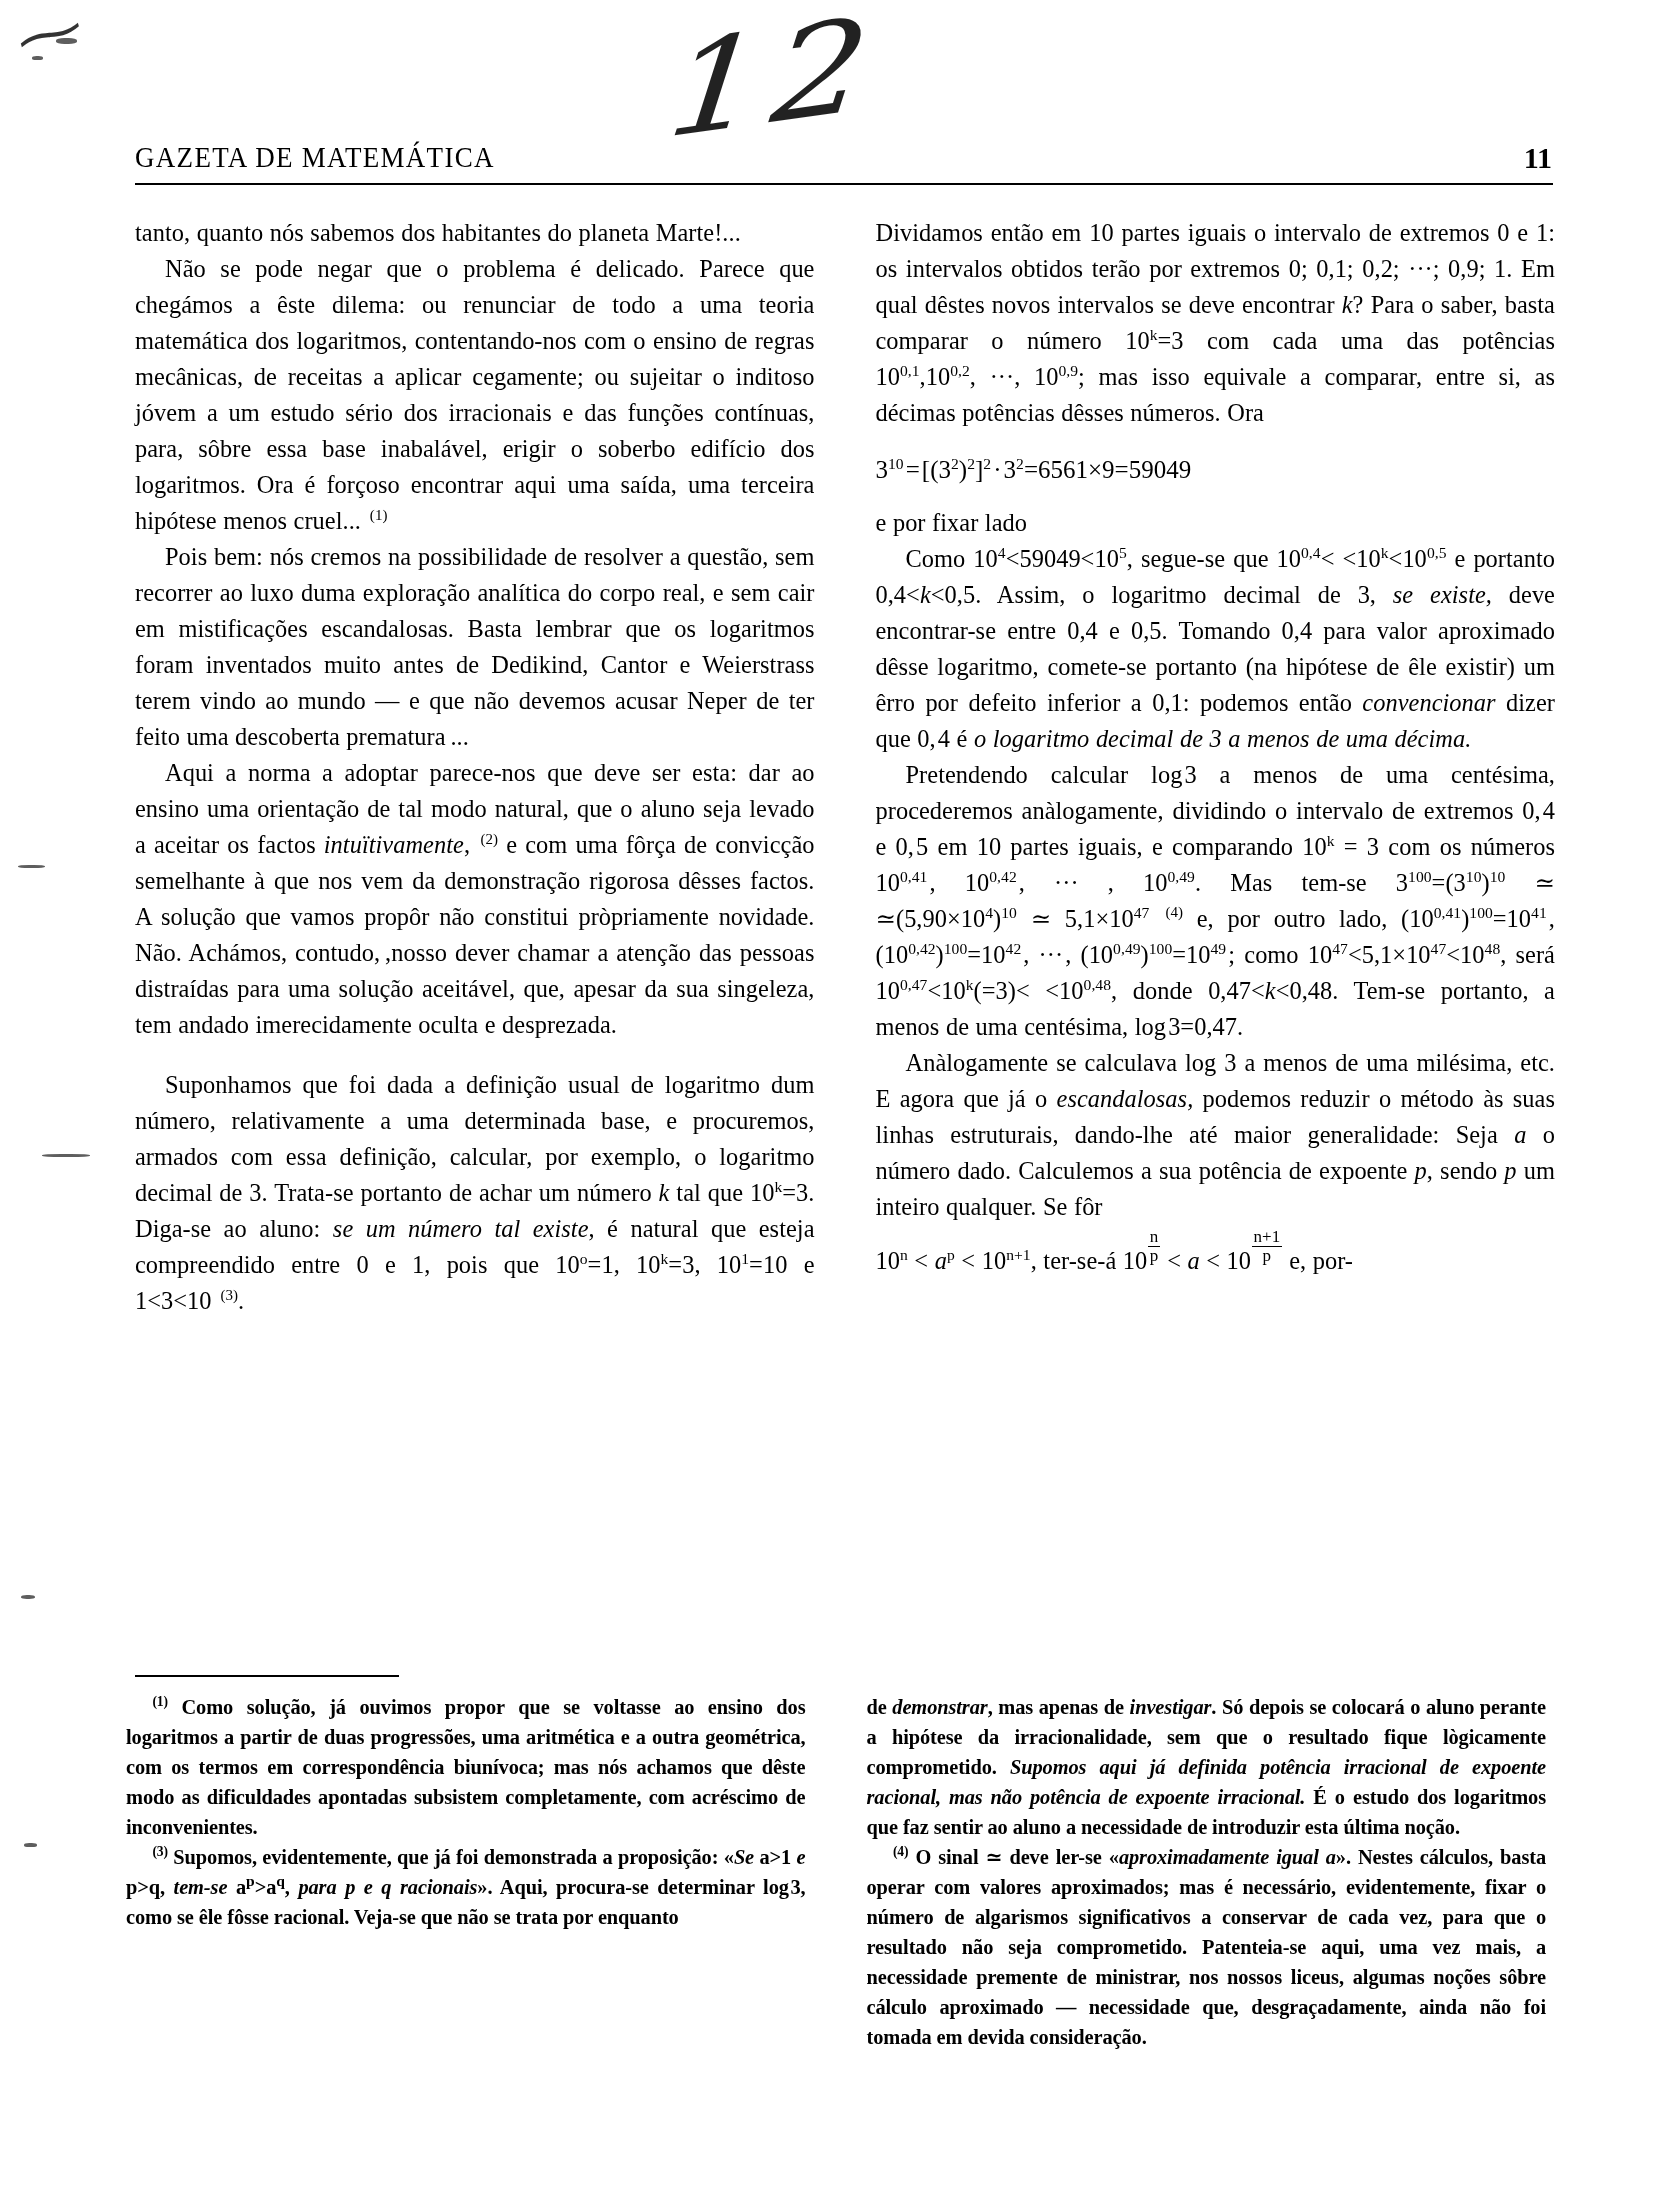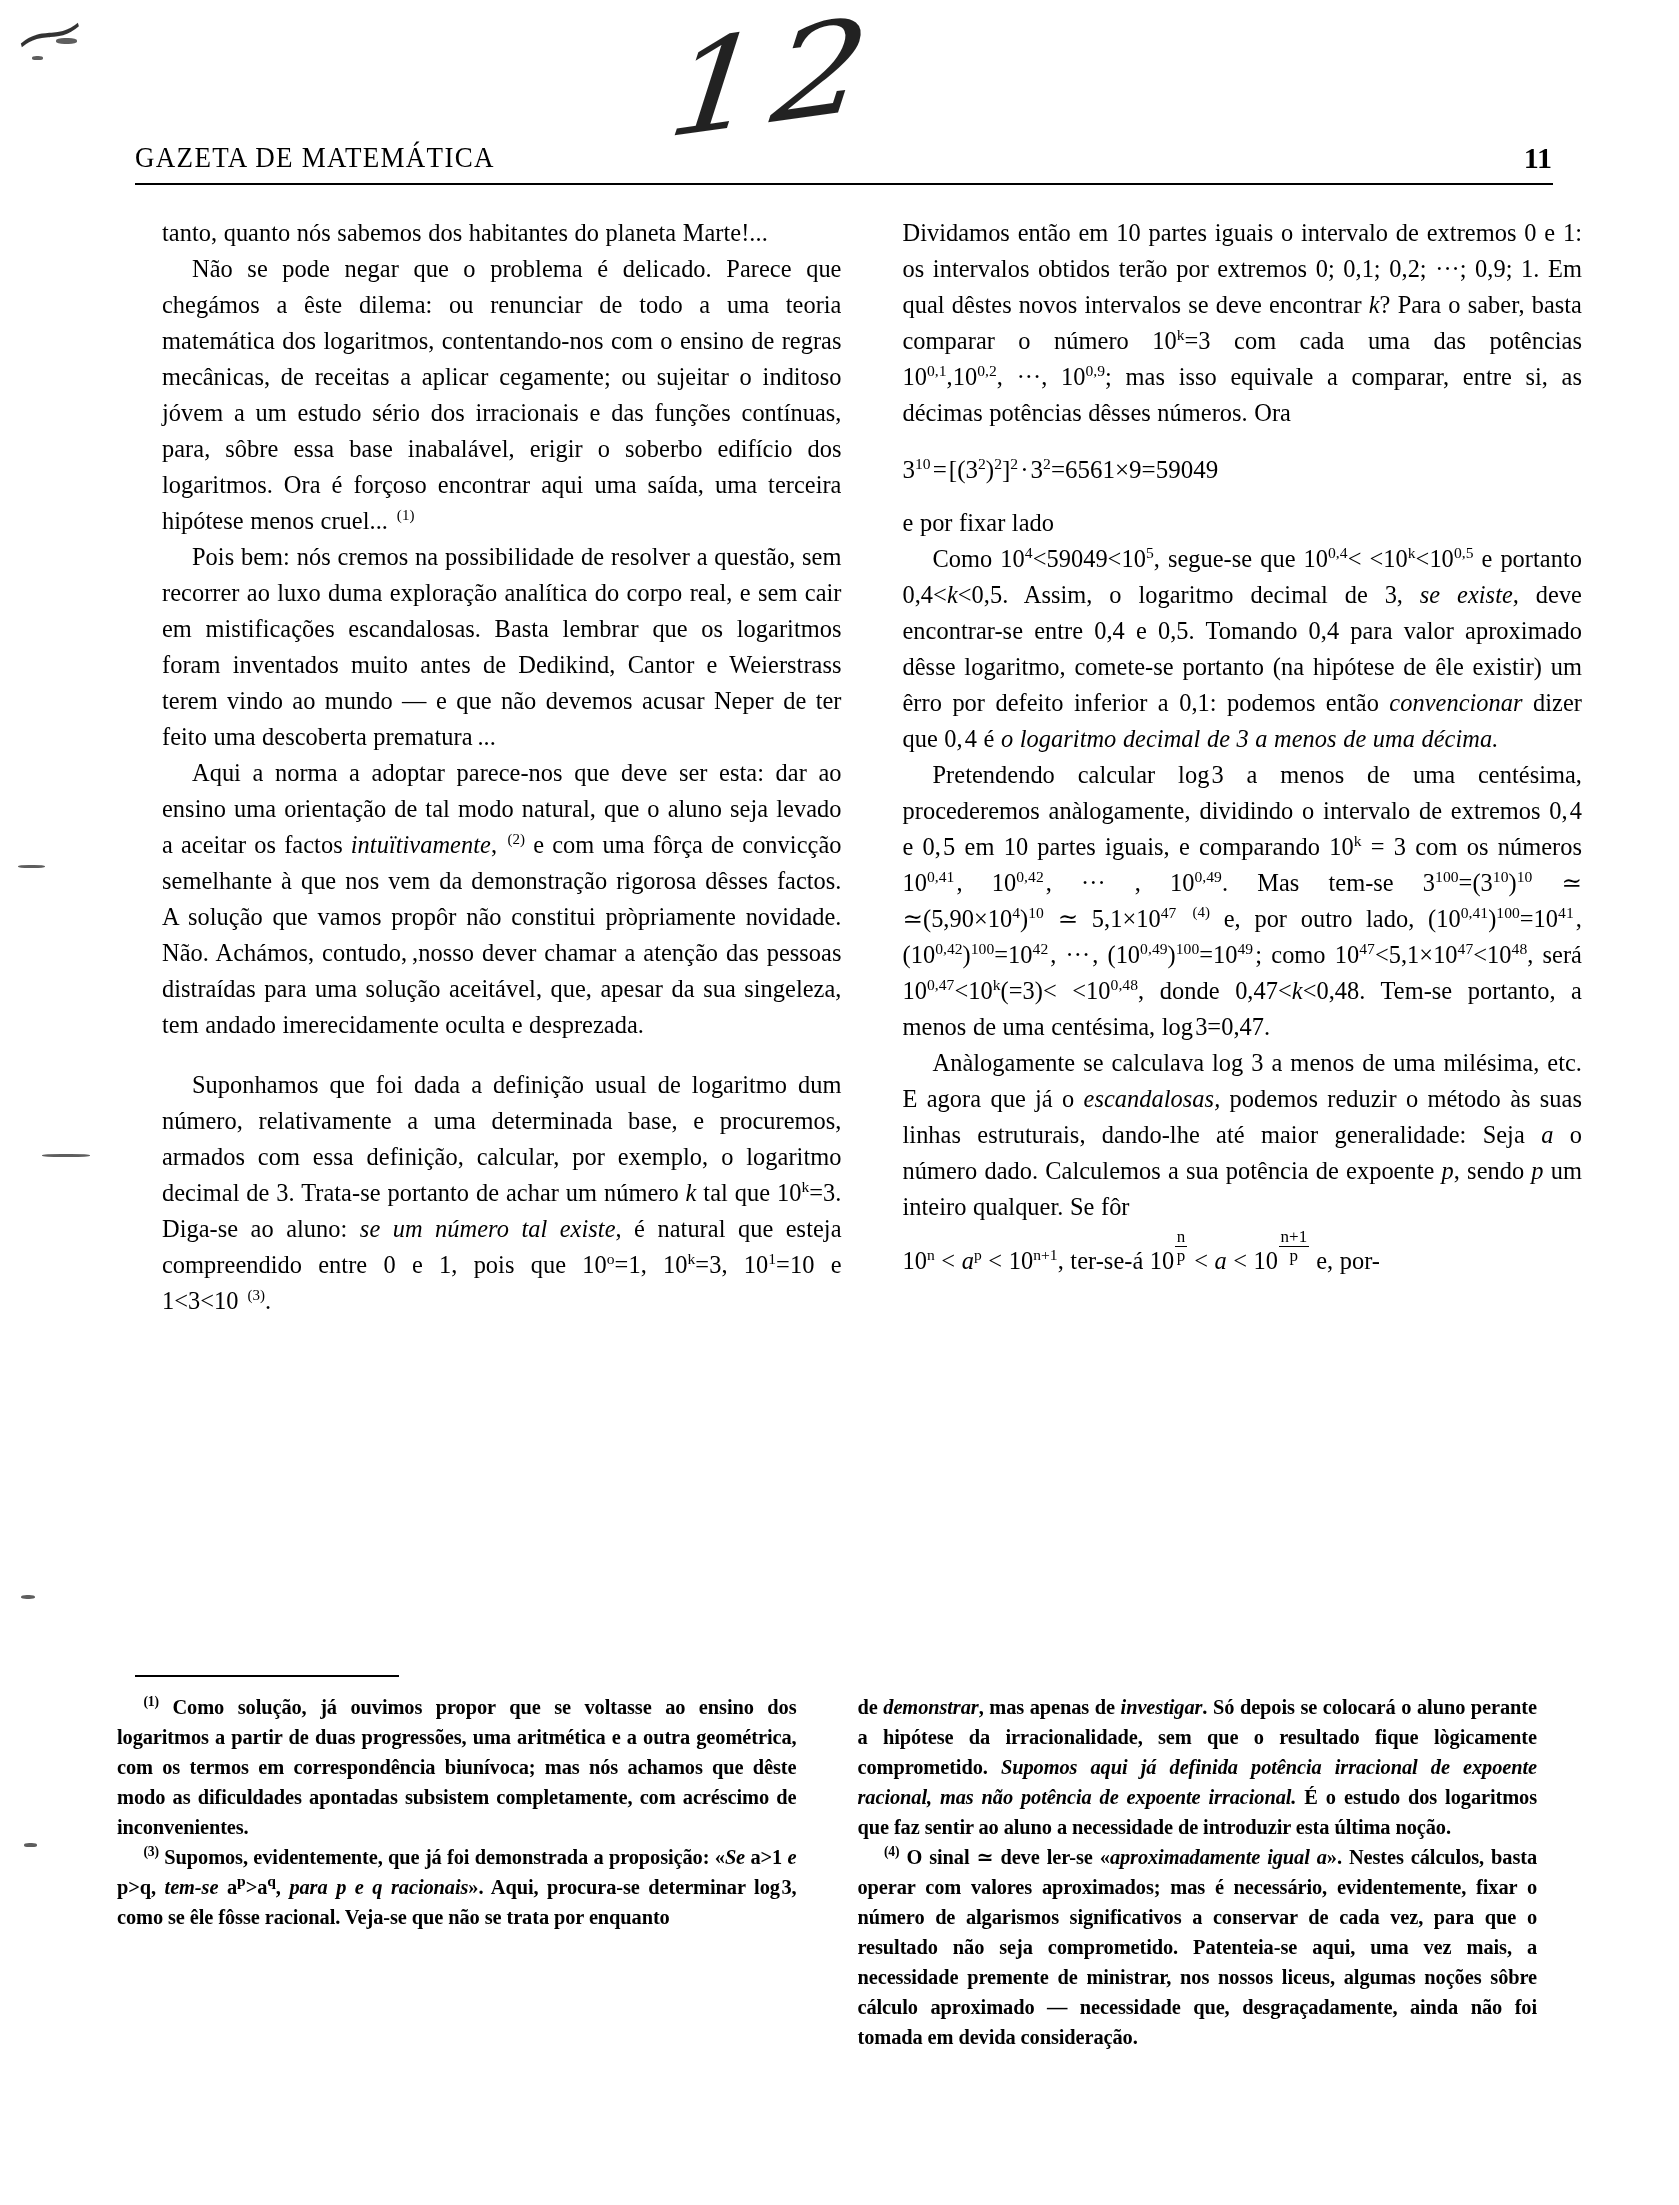--- a/index.html
+++ b/index.html
@@ -84,21 +84,20 @@
   }
 
   
   .body-cols {
     position: absolute;
     left: 135px;
     top: 215px;
     width: 1420px;
     display: flex;
     gap: 61px;
-    margin-left: 27px;
   }
   .col { width: 680px; }
 
   p.para {
     margin: 0;
     font-size: 24.4px;
     line-height: 36px;
     text-align: justify;
     text-indent: 30px;
     hyphens: none;
@@ -146,21 +145,21 @@
   .foot-rule {
     position: absolute;
     left: 135px;
     top: 1675px;
     width: 264px;
     height: 2.4px;
     background: #000;
   }
   .foot-cols {
     position: absolute;
-    left: 117px;
+    left: 126px;
     top: 1692px;
     width: 1420px;
     display: flex;
     gap: 61px;
   }
   .foot-col { width: 680px; }
   p.fnote {
     margin: 0;
     font-size: 20.4px;
     line-height: 30px;

